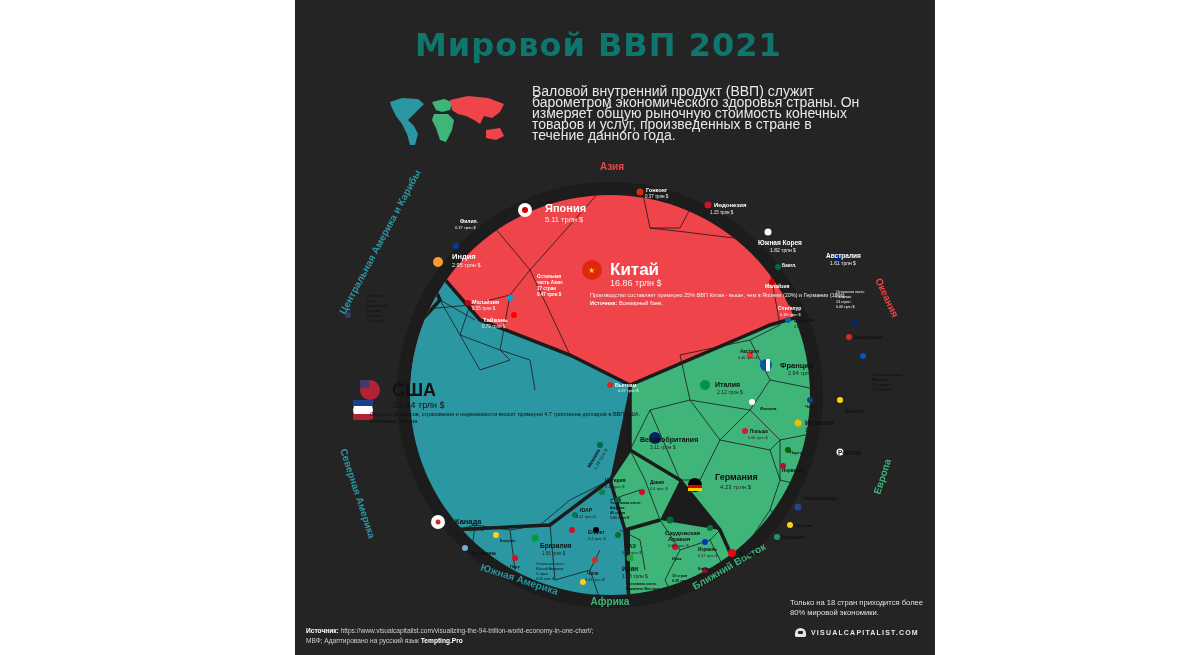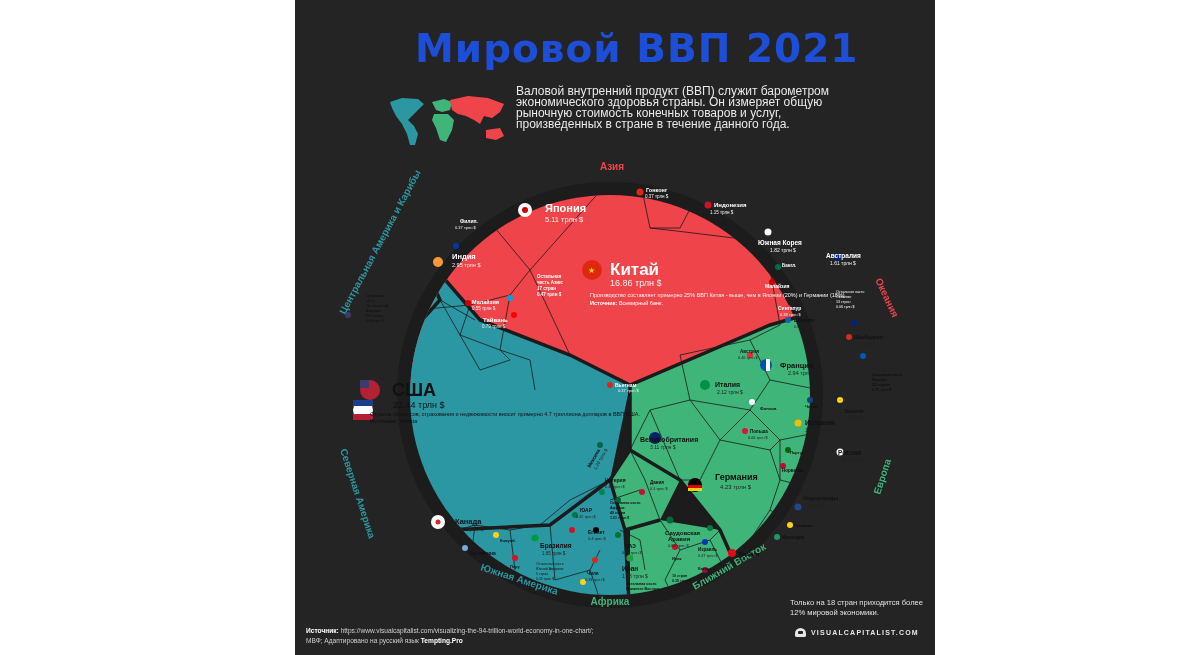--- a/index.html
+++ b/index.html
@@ -8,26 +8,26 @@
     background:#ffffff;
     font-family:"Liberation Sans", sans-serif;
     position:relative;
   }
   .poster {
     position:absolute; left:295px; top:0; width:640px; height:655px;
     background:#242424;
   }
   .title {
     position:absolute; left:415px; top:26px; width:460px;
-    color:#1d4ed8; font-size:39px; font-weight:900; letter-spacing:1px;
+    color:#0f766e; font-size:32px; font-weight:900; letter-spacing:1px;
     font-family:"DejaVu Sans", sans-serif;
   }
   .intro {
-    position:absolute; left:516px; top:86px; width:330px;
-    color:#e8e8e8; font-size:12px; line-height:11px;
+    position:absolute; left:532px; top:86px; width:330px;
+    color:#e8e8e8; font-size:14px; line-height:11px;
   }
   .intro p { margin:0 0 5px 0; }
   .worldmap { position:absolute; left:388px; top:90px; width:120px; height:60px; }
   .chart { position:absolute; left:300px; top:150px; width:630px; height:460px; }
   .region-label { font-weight:700; font-size:10px; }
   .c-name { font-weight:700; fill:#ffffff; }
   .c-val { fill:#f2f2f2; }
   .c-dark-name { font-weight:700; fill:#111111; }
   .c-dark-val { fill:#222; }
   .note {
@@ -383,21 +383,21 @@
   <text x="372" y="410" font-size="4" class="c-dark-name">Ирак</text>
   <text x="398" y="420" font-size="4" class="c-dark-name">Катар</text>
   <g font-size="3.6" fill="#111" font-weight="700">
     <text x="372" y="427">10 стран</text>
     <text x="372" y="432">0.35 трлн $</text>
     <text x="326" y="435">Остальная часть</text>
     <text x="326" y="440">Ближнего Востока:</text>
   </g>
 </svg>
 
-<div class="note">Только на 18 стран приходится более 12% мировой экономики.</div>
+<div class="note">Только на 18 стран приходится более 80% мировой экономики.</div>
 
 <div class="source">
   <b>Источник:</b>
   <span>https://www.visualcapitalist.com/visualizing-the-94-trillion-world-economy-in-one-chart/;</span><br>
   <span>МВФ; Адаптировано на русский язык</span>
   <b>Tempting.Pro</b>
 </div>
 
 <div class="brand">
   <span class="brand-icon"></span>

